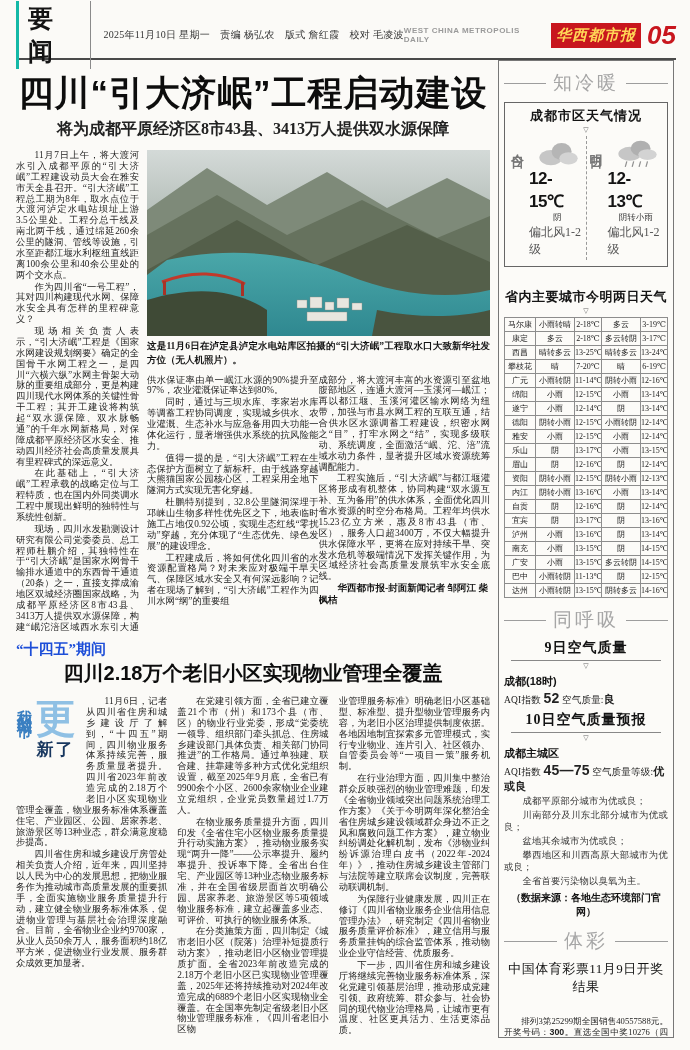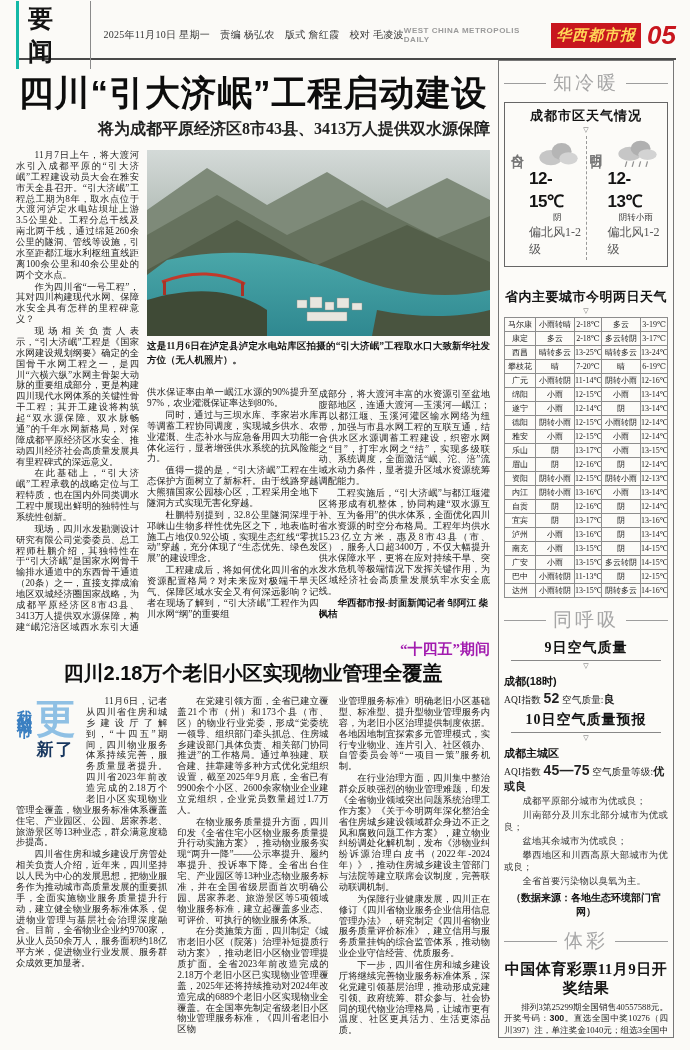--- a/index.html
+++ b/index.html
@@ -16,35 +16,35 @@
   .hdr-right{margin-left:auto;display:flex;align-items:center;gap:6px;}
   .mast-en{font-size:8px;color:#9a9a9a;font-weight:bold;font-family:"Liberation Sans",sans-serif;letter-spacing:.5px;}
   .mast-cn{background:#c8161e;color:#ffd657;font-weight:bold;font-size:15px;padding:3px 5px;font-style:italic;letter-spacing:1px;white-space:nowrap;}
   .page-num{color:#c8161e;font-size:26px;font-weight:bold;font-style:italic;font-family:"Liberation Sans",sans-serif;}
   
   .content{display:flex;align-items:flex-start;}
   .main{width:474px;}
   .sidebar{width:176px;margin-left:8px;border:1px solid #777;background:#fcfbf8;height:978px;overflow:hidden;padding:0 5px;box-sizing:border-box;}
   
   .a1-headline{font-size:35px;font-weight:bold;text-align:center;letter-spacing:1px;margin:10px 0 2px;font-family:"Liberation Sans","DejaVu Sans",sans-serif;color:#0d0d0d;}
-  .a1-subtitle{font-size:16px;font-weight:bold;text-align:right;color:#222;margin:2px 0 10px;}
+  .a1-subtitle{font-size:16px;font-weight:bold;text-align:center;color:#222;margin:2px 0 10px;}
   .a1-body{display:flex;gap:8px;height:482px;overflow:hidden;}
   .a1-col1{width:123px;height:482px;overflow:hidden;}
   .a1-right{flex:1;}
   .photo-wrap{width:100%;height:186px;overflow:hidden;background:#9fb3ad;}
   .caption{font-size:9.5px;font-weight:bold;line-height:1.45;margin:4px 0 7px;text-align:justify;}
   .credit{float:right;font-weight:bold;}
-  .a1-cols{display:flex;height:246px;overflow:hidden;align-items:flex-end;}
+  .a1-cols{display:flex;height:246px;overflow:hidden;}
   .a1-cols>div{flex:1;overflow:hidden;}
   p.article{font-size:9.3px;line-height:1.17;text-align:justify;margin:0 0 1px;text-indent:2em;color:#1c1c1c;}
   p.article.cont{text-indent:0;}
   .byline1{font-size:9.5px;font-weight:bold;text-indent:2em;margin:1px 0 0;line-height:1.2;}
   
   .a2{margin-top:8px;}
-  .kicker{text-align:right;font-size:15px;font-weight:bold;color:#a21caf;}
+  .kicker{text-align:left;font-size:15px;font-weight:bold;color:#1d4ed8;}
   .a2-headline{font-size:20px;font-weight:bold;text-align:center;margin:1px 0 9px;font-family:"Liberation Sans","DejaVu Sans",sans-serif;color:#0d0d0d;}
   .a2-cols{display:flex;gap:10px;height:352px;overflow:hidden;}
   .a2-cols>div{flex:1;overflow:hidden;}
   .city-logo{float:left;width:64px;height:102px;margin:2px 6px 3px 0;display:flex;align-items:flex-start;gap:3px;}
   .logo-vert{writing-mode:vertical-rl;font-size:15px;font-weight:bold;color:#3a7fc1;letter-spacing:3px;line-height:1.1;font-family:"Liberation Sans",sans-serif;}
   .logo-right{display:flex;flex-direction:column;align-items:center;}
   .logo-big{font-size:40px;font-weight:bold;color:#8fc0e4;line-height:1;font-family:"Liberation Sans",sans-serif;}
   .logo-rest{font-size:17px;font-weight:bold;color:#17365e;letter-spacing:2px;font-family:"Liberation Sans",sans-serif;}
   
   .sb-label{display:flex;align-items:center;gap:7px;color:#a6a6a6;font-size:19px;letter-spacing:3px;margin:9px 0 6px;font-family:"Liberation Sans",sans-serif;}
@@ -65,21 +65,21 @@
   table.wx{width:100%;border-collapse:collapse;table-layout:fixed;margin-top:2px;}
   table.wx td{border:1px solid #8d8d8d;font-size:8px;text-align:center;padding:1px 0;color:#222;white-space:nowrap;overflow:hidden;}
   table.wx col.c1{width:19%}table.wx col.c2{width:24%}table.wx col.c3{width:16.5%}table.wx col.c4{width:24%}table.wx col.c5{width:16.5%}
   .aq-title{text-align:center;font-size:14px;font-weight:bold;margin-top:4px;letter-spacing:1px;}
   .aq-city{font-size:11px;font-weight:bold;margin:4px 0 1px;font-family:"Liberation Sans",sans-serif;}
   .aq-line{font-size:9.5px;margin:0 0 2px;color:#222;letter-spacing:.2px;}
   .aq-line .big{font-size:14px;font-weight:bold;font-family:"Liberation Sans",sans-serif;}
   .aq-line .bq{font-weight:bold;font-size:11px;}
   .aq-list p{font-size:9.3px;margin:0 0 2.5px;color:#333;letter-spacing:.2px;line-height:1.25;text-align:justify;}
   .aq-src{font-size:10px;font-weight:bold;text-align:center;margin:4px 0 0;}
-  .lt-title{text-align:center;font-size:15px;font-weight:bold;margin:2px 0 4px;letter-spacing:.5px;}
+  .lt-title{text-align:center;font-size:13px;font-weight:normal;margin:2px 0 20px;letter-spacing:.5px;}
   .lt-para{font-size:8.6px;line-height:1.3;text-align:justify;text-indent:2em;margin:0;color:#1c1c1c;}
   .lt-para .b{font-weight:bold;font-family:"Liberation Sans",sans-serif;font-size:8.8px;}
 </style>
 </head>
 <body>
 
 <div class="page">
 
   <div class="hdr">
     <span class="section-tag">要闻</span>

